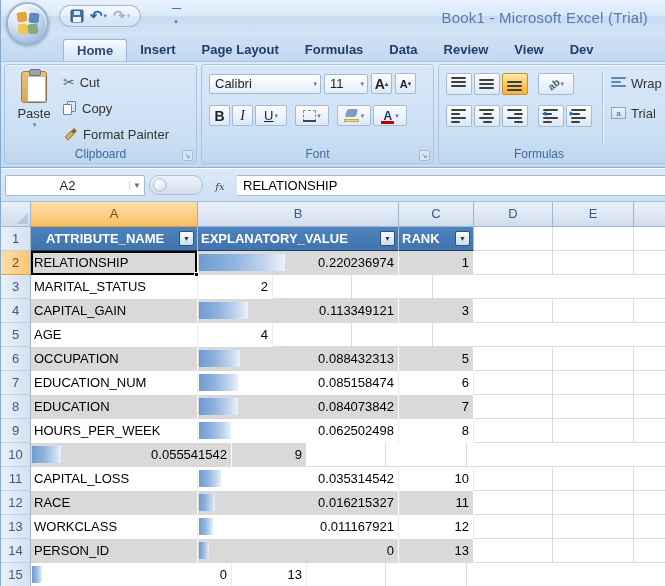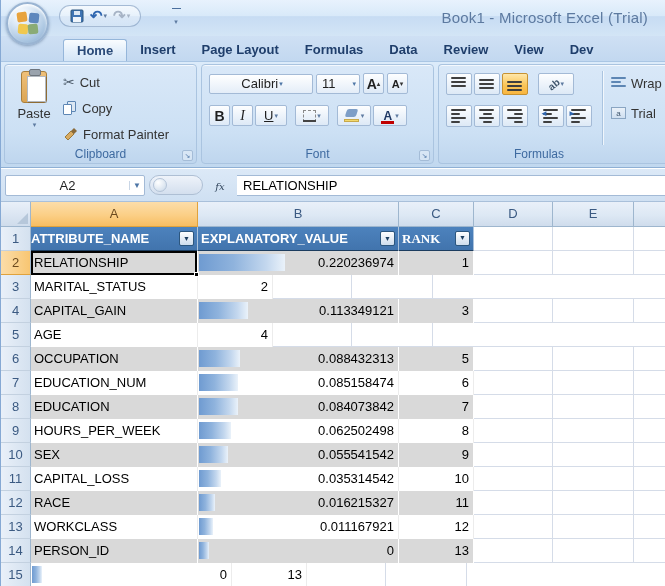--- a/index.html
+++ b/index.html
@@ -306,21 +306,21 @@
           <path d="M8 4 L11 1 L14 4 L11 7 Z" fill="#8a6a3a"></path>
         </svg>
         <span>Format Painter</span>
       </div>
       <div class="rgroup-label">Clipboard</div>
       <span class="launcher">↘</span>
     </div>
 
     <div class="rgroup g-font">
       <div class="font-row1">
-        <span class="combo" style="width:104px;justify-content:center;">
+        <span class="combo" style="width:112px;">
           <span>Calibri</span>
           <span class="mini-drop">▾</span>
         </span>
         <span class="combo" style="width:44px;">
           <span>11</span>
           <span class="mini-drop">▾</span>
         </span>
         <span class="fbtn">
           <span class="grow-a">A</span>
             <span class="sup">▴</span>
@@ -474,29 +474,29 @@
     <span class="colheader selected" style="width: 167px;">A</span>
         <span class="colheader" style="width: 201px;">B</span>
         <span class="colheader" style="width: 75px;">C</span>
         <span class="colheader" style="width: 79px;">D</span>
         <span class="colheader" style="width: 81px;">E</span>
         <span class="colheader" style="flex: 1 1 0%;"></span>
       </div>
     <div>
         <div class="gridrow headerrow">
           <span class="rownum">1</span>
-          <span class="cell hcell c-a" style="text-align: left; padding-left: 0; padding-right: 1px;">
+          <span class="cell hcell c-a" style="text-align: left; padding-left: 15px; padding-right: 1px;">
             <span class="htext">ATTRIBUTE_NAME</span>
             <span class="filter-btn">▼</span>
           </span>
           <span class="cell hcell c-b" style="text-align: left; padding-left: 3px; padding-right: 1px;">
             <span class="htext">EXPLANATORY_VALUE</span>
             <span class="filter-btn">▼</span>
           </span>
-          <span class="cell hcell c-c" style="text-align: left; padding-left: 3px; padding-right: 1px; font-family: Liberation Serif, serif;">
+          <span class="cell hcell c-c" style="text-align: left; padding-left: 3px; padding-right: 1px;">
             <span class="htext">RANK</span>
             <span class="filter-btn">▼</span>
           </span>
           <span class="cell empty c-d"></span>
           <span class="cell empty c-e"></span>
           <span class="cell empty c-f"></span>
         </div>
         <div class="gridrow band0">
           <span class="rownum selected">2</span>
           <span class="cell tcell c-a sel"><span class="val">RELATIONSHIP</span><span class="fill-handle"></span></span>
@@ -562,21 +562,20 @@
           <span class="rownum">9</span>
           <span class="cell tcell c-a"><span class="val">HOURS_PER_WEEK</span></span>
           <span class="cell tcell c-b"><span class="databar" style="width: 32px;"></span><span class="val">0.062502498</span></span>
           <span class="cell tcell c-c"><span class="val">8</span></span>
           <span class="cell empty c-d"></span>
           <span class="cell empty c-e"></span>
           <span class="cell empty c-f"></span>
         </div>
         <div class="gridrow band0">
           <span class="rownum">10</span>
-          <span class="cell tcell c-a"><span class="val">SEX</span></span>
           <span class="cell tcell c-b"><span class="databar" style="width: 29px;"></span><span class="val">0.055541542</span></span>
           <span class="cell tcell c-c"><span class="val">9</span></span>
           <span class="cell empty c-d"></span>
           <span class="cell empty c-e"></span>
           <span class="cell empty c-f"></span>
         </div>
         <div class="gridrow band1">
           <span class="rownum">11</span>
           <span class="cell tcell c-a"><span class="val">CAPITAL_LOSS</span></span>
           <span class="cell tcell c-b"><span class="databar" style="width: 22px;"></span><span class="val">0.035314542</span></span>

